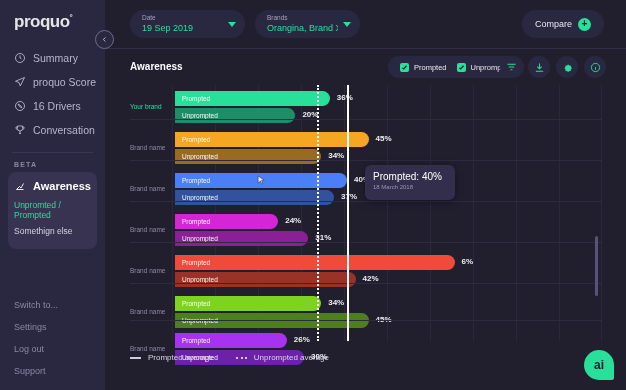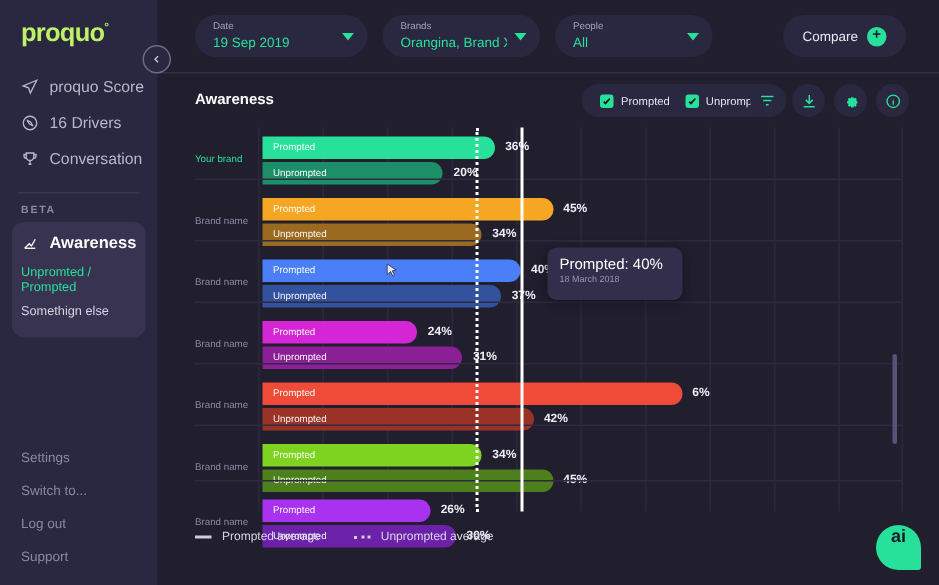--- a/index.html
+++ b/index.html
@@ -11,21 +11,21 @@
     position:relative;
   }
 
   
   #sidebar {
     position:absolute; left:0; top:0; width:105px; height:390px;
     background:#2a2740;
     padding:0;
   }
   #logo {
-    font-size:17px; font-weight:bold; color:#bef264;
+    font-size:17px; font-weight:bold; color:#e5e5e5;
     letter-spacing:-0.5px; padding:12px 0 0 14px; position:relative;
   }
   #logo .dot { font-size:8px; vertical-align:super; }
 
   .nav-list { margin-top:14px; }
   .nav-item {
     display:flex; align-items:center; gap:7px;
     padding:6px 0 6px 14px; font-size:10.5px; color:#b9b5cc;
     cursor:pointer;
   }
@@ -174,33 +174,42 @@
   
   #scrollbar {
     position:absolute; left:595px; top:236px; width:3px; height:60px;
     background:#57527a; border-radius:2px; cursor:pointer;
   }
 
   
   #ai-fab {
     position:absolute; right:12px; bottom:10px; width:30px; height:30px;
     background:#27e09a; border-radius:50% 50% 2px 50%;
-    display:flex; justify-content:center; cursor:pointer;
+    display:flex; align-items:center; justify-content:center; cursor:pointer;
   }
   #ai-fab .t { font-size:12px; font-weight:bold; color:#1b1a28; }
 </style>
 </head>
 <body>
 
 <div id="sidebar">
   <div id="logo">
     <span>proquo</span><span class="dot">°</span>
   </div>
 
   <div class="nav-list">
+    <div class="nav-item">
+      <span class="ic">
+        <svg viewBox="0 0 24 24" fill="none" stroke="#b9b5cc" stroke-width="1.8">
+            <circle cx="12" cy="12" r="9"></circle>
+            <path d="M12 7v5l3 2"></path>
+          </svg>
+      </span>
+      <span>Summary</span>
+    </div>
     <div class="nav-item">
       <span class="ic">
         <svg viewBox="0 0 24 24" fill="none" stroke="#b9b5cc" stroke-width="1.8">
             <path d="M21 3L3 10.5l7 2.5 2.5 7L21 3z"></path>
           </svg>
       </span>
       <span>proquo Score</span>
     </div>
     <div class="nav-item">
       <span class="ic">
@@ -233,22 +242,22 @@
             <path d="M5 19h14"></path>
           </svg>
       </span>
       <span>Awareness</span>
     </div>
     <div class="sub-item active">Unpromted / Prompted</div>
     <div class="sub-item">Somethign else</div>
   </div>
 
   <div id="bottom-links">
+    <div class="bl">Switch to...</div>
     <div class="bl">Settings</div>
-    <div class="bl">Switch to...</div>
     <div class="bl">Log out</div>
     <div class="bl">Support</div>
   </div>
 </div>
 
 <div id="collapse-btn">
   <span>
     <svg viewBox="0 0 24 24" fill="none" stroke="#cfccde" stroke-width="3">
         <path d="M15 5l-7 7 7 7"></path>
       </svg>
@@ -257,25 +266,20 @@
 
 <div id="topbar">
   <div class="pill" id="pill-date">
     <div class="lbl">Date</div>
     <div class="val">19 Sep 2019</div>
     <span class="caret"></span>
   </div>
   <div class="pill" id="pill-brands">
     <div class="lbl">Brands</div>
     <div class="val">Orangina, Brand X, Br...</div>
-    <span class="caret"></span>
-  </div>
-  <div class="pill" id="pill-people">
-    <div class="lbl">People</div>
-    <div class="val">All</div>
     <span class="caret"></span>
   </div>
   <div id="compare-btn">
     <span class="t">Compare</span>
     <span class="plus">+</span>
   </div>
 </div>
 
 <div id="chart-head">
   <div id="chart-title">Awareness</div>

